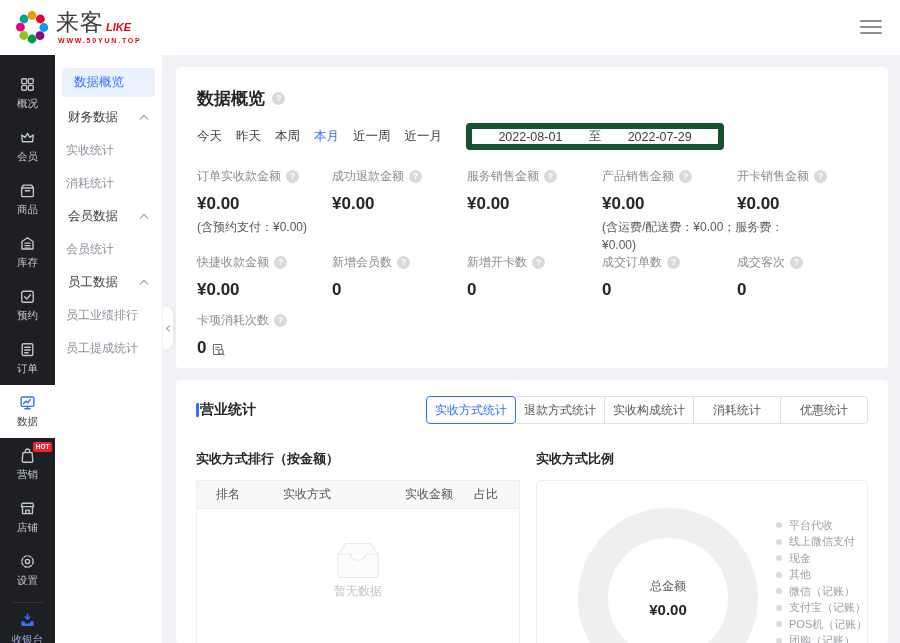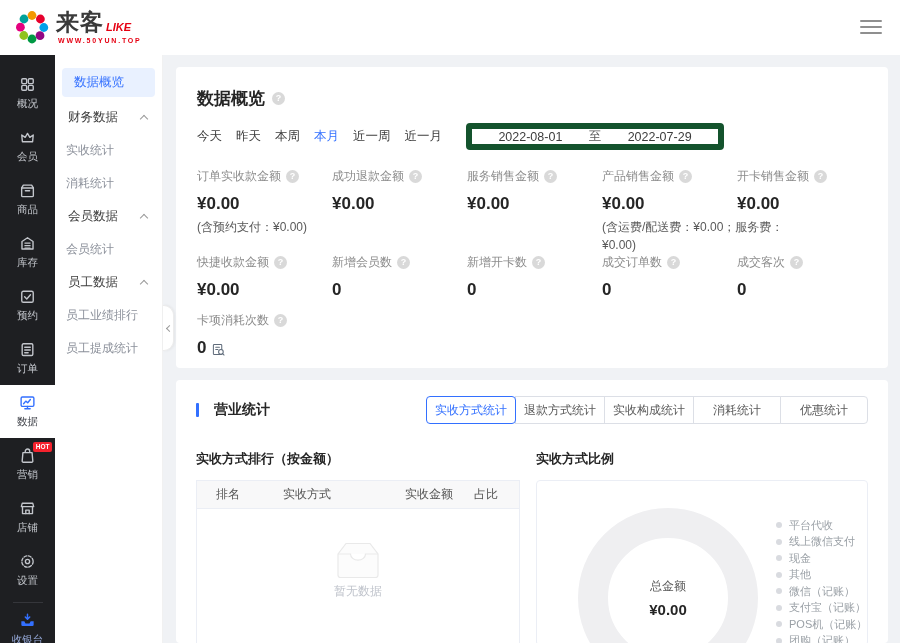--- a/index.html
+++ b/index.html
@@ -6,21 +6,21 @@
 html,body{width:900px;height:643px;overflow:hidden}
 body{font-family:"Liberation Sans","DejaVu Sans",sans-serif;background:#fff;position:relative}
 svg{display:block}
 
 
 .topbar{position:absolute;left:0;top:0;width:900px;height:55px;background:#fff;z-index:6}
 .logo{position:absolute;left:13px;top:8px;display:flex;align-items:flex-start;cursor:pointer}
 .logo-mark{width:38px;height:38px}
 .logo-text{margin-left:5px;margin-top:3px}
 .brand-row{display:flex;align-items:flex-end}
-.brand{font-size:23px;font-weight:700;color:#3a3a3a;letter-spacing:1px;line-height:1}
+.brand{font-size:23px;font-weight:400;color:#3a3a3a;letter-spacing:1px;line-height:1}
 .brand-suffix{font-size:11px;font-weight:800;font-style:italic;color:#e60012;margin:0 0 1px 2px;line-height:1}
 .logo-url{font-size:7px;letter-spacing:1.8px;color:#e60012;font-weight:700;margin-top:3px;padding-left:2px}
 .hamburger{position:absolute;right:18px;top:16px;width:22px;cursor:pointer}
 .hamburger span{display:block;height:2px;background:#8f8f8f;margin:4px 0;border-radius:1px}
 
 
 .primary-sidebar{position:absolute;left:0;top:55px;width:55px;height:588px;background:#1e1f22;display:flex;flex-direction:column;padding-top:12px}
 .nav-item{height:53px;flex:0 0 auto;display:flex;flex-direction:column;align-items:center;justify-content:center;color:#c3c6cc;cursor:pointer;position:relative}
 .nav-item svg{width:17px;height:17px}
 .nav-label{font-size:10.5px;margin-top:4px}
@@ -63,21 +63,21 @@
 .stat-cell{width:135px;flex:0 0 auto}
 .row1 .stat-cell{min-height:84px}
 .row2 .stat-cell{min-height:58px}
 .stat-label{display:flex;align-items:center;gap:5px;font-size:12px;color:#8c8c8c;white-space:nowrap}
 .stat-value{margin-top:9px;font-size:17px;font-weight:700;color:#262626;display:flex;align-items:center;gap:6px}
 .stat-note{margin-top:4px;font-size:12px;color:#595959;width:182px;line-height:1.5}
 .detail-icon{cursor:pointer;margin-top:2px}
 
 
 .section-head{display:flex;align-items:center;justify-content:space-between}
-.section-title{display:flex;align-items:center;gap:15px;font-size:14px;font-weight:700;color:#262626}
+.section-title{display:flex;align-items:center;gap:1px;font-size:14px;font-weight:700;color:#262626}
 .accent-bar{width:3px;height:14px;background:#3370ff;border-radius:1px}
 .tab-group{display:flex}
 .tab{min-width:88px;height:28px;border:1px solid #dcdfe6;background:#fff;font-size:12px;color:#595959;display:flex;align-items:center;justify-content:center;margin-left:-1px;cursor:pointer;padding:0 8px;position:relative}
 .tab:first-child{border-radius:4px 0 0 4px;margin-left:0}
 .tab:last-child{border-radius:0 4px 4px 0}
 .tab.active{color:#3370ff;border-color:#3370ff;z-index:1;border-radius:4px}
 
 .panels{display:flex;gap:16px;margin-top:26px}
 .panel-left{width:324px}
 .panel-right{width:332px}

